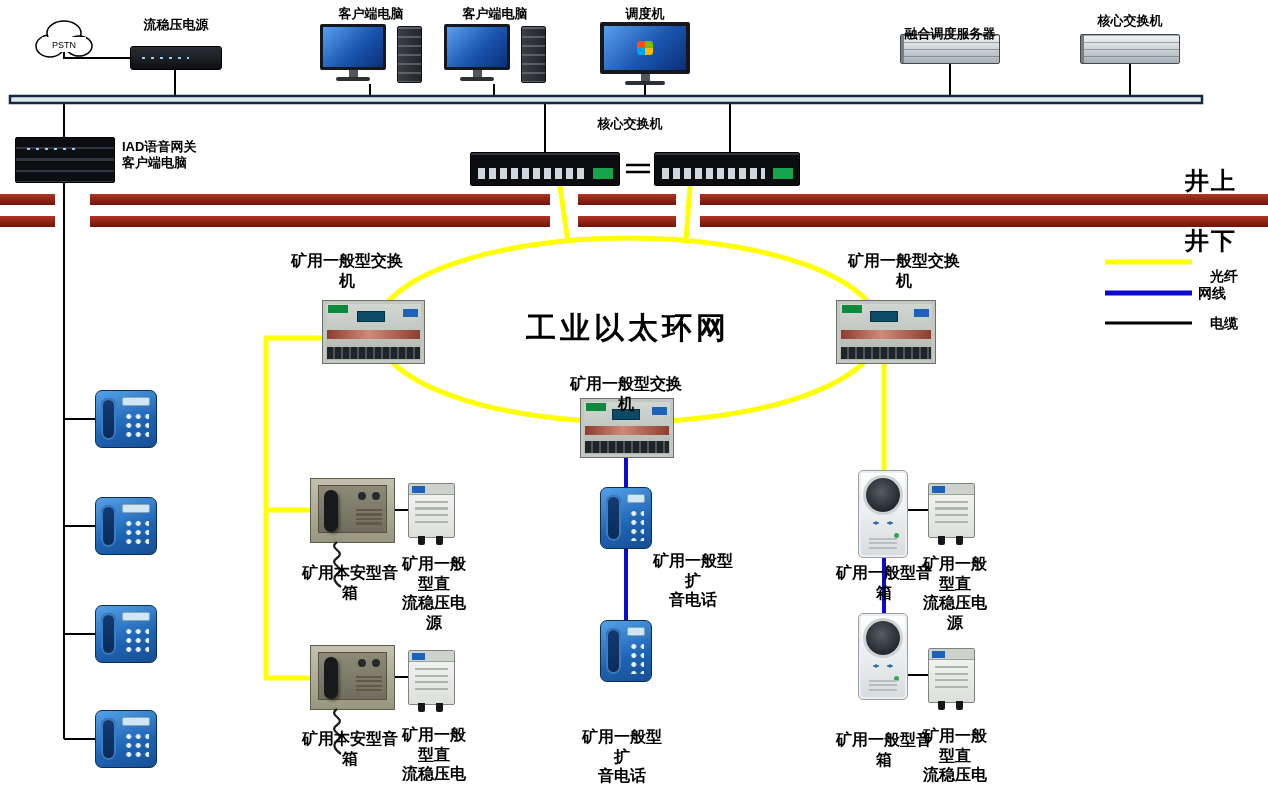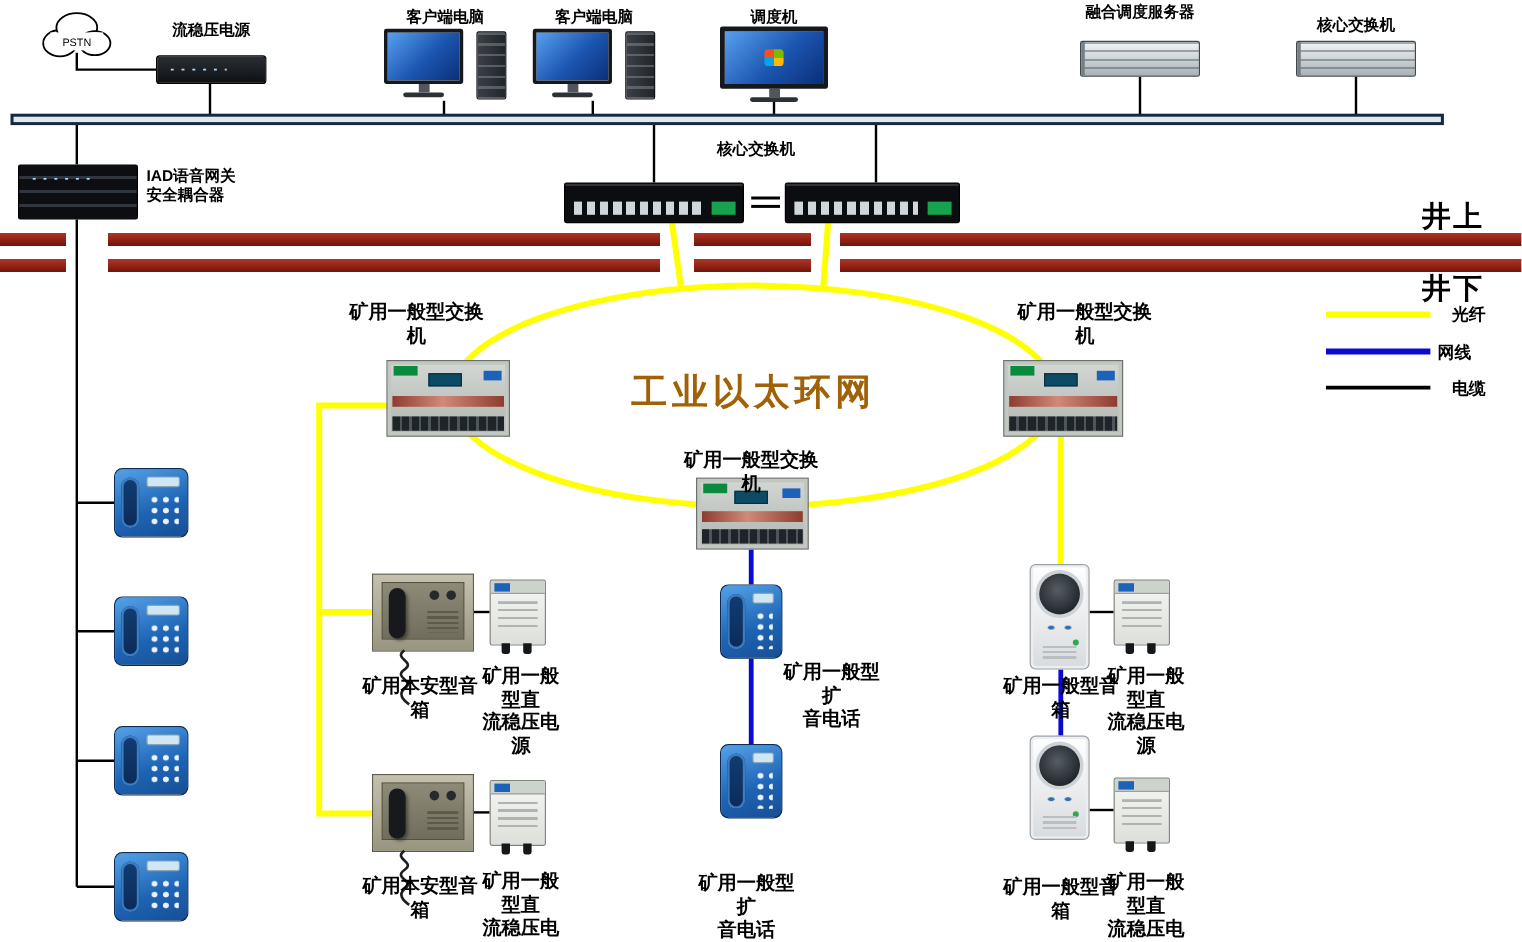--- a/index.html
+++ b/index.html
@@ -4,21 +4,21 @@
 <style>
   *{margin:0;padding:0;box-sizing:border-box}
   html,body{background:#fff}
   body{font-family:"Liberation Sans","DejaVu Sans",sans-serif}
   .canvas{position:relative;width:1268px;height:785px;background:#fff;overflow:hidden}
   .wires{position:absolute;left:0;top:0}
   .dev{position:absolute}
   .lbl{position:absolute;font-weight:bold;font-size:16px;color:#000;text-align:center;white-space:pre-line;line-height:1.22}
   .lbl.top{font-size:13px}
   .lbl.zone{font-size:24px;letter-spacing:2px;font-family:"Liberation Serif","DejaVu Serif",serif}
-  .lbl.ringtitle{font-size:30px;letter-spacing:4px;color:#a16207}
+  .lbl.ringtitle{font-size:30px;letter-spacing:4px;color:#000000}
   .lbl.legend{font-size:14px;text-align:left}
   .lbl.leftalign{text-align:left}
 
   
   .pcgroup{width:102px;height:62px}
   .mon{position:absolute;left:0;top:0;width:66px}
   .mon .screen{height:46px;background:linear-gradient(135deg,#58a0ef 0%,#1b55b0 55%,#0a2f78 100%);border:3px solid #15181c;border-radius:2px;position:relative}
   .mon .stand{width:9px;height:7px;background:#50565c;margin:0 auto}
   .mon .base{width:34px;height:4px;background:#2c3136;margin:0 auto;border-radius:2px}
   .tower{position:absolute;right:0;top:2px;width:25px;height:57px;border:1px solid #101316;border-radius:2px;background-image:repeating-linear-gradient(180deg,rgba(130,140,150,.5) 0 2px,transparent 2px 9px),linear-gradient(90deg,#3c4046,#22252a)}
@@ -136,21 +136,21 @@
       <path d="M626,458 V487"></path>
       <path d="M626,549 V620"></path>
       <path d="M884,558 V613"></path>
     </g>
 
     <path d="M1105,262 H1192" stroke="#ffff00" stroke-width="5"></path>
     <path d="M1105,293 H1192" stroke="#0b0bcf" stroke-width="5"></path>
     <path d="M1105,323 H1192" stroke="#000" stroke-width="3"></path>
   </svg>
 
-  <div class="dev" style="left:26px;top:6px;width:76px;height:48px">
+  <div class="dev" style="left:26px;top:16px;width:76px;height:48px">
     <svg width="76" height="48" viewBox="0 0 76 48">
       <g fill="#fff" stroke="#000" stroke-width="1.5">
         <ellipse cx="24" cy="30" rx="14" ry="11"></ellipse>
         <ellipse cx="38" cy="17" rx="17" ry="12"></ellipse>
         <ellipse cx="53" cy="30" rx="13" ry="10"></ellipse>
       </g>
       <rect x="16" y="21" width="44" height="15" fill="#fff"></rect>
       <text x="38" y="32" font-size="9" text-anchor="middle" fill="#000">PSTN</text>
     </svg>
   </div>
@@ -317,36 +317,36 @@
     <div class="logo"></div>
     <div class="txt"></div>
     <div class="stub" style="left:9px"></div>
     <div class="stub" style="left:27px"></div>
   </div>
 
   <div class="lbl top" style="left:128px;top:17px;width:96px">流稳压电源</div>
   <div class="lbl top" style="left:320px;top:6px;width:102px">客户端电脑</div>
   <div class="lbl top" style="left:444px;top:6px;width:102px">客户端电脑</div>
   <div class="lbl top" style="left:600px;top:6px;width:90px">调度机</div>
-  <div class="lbl top" style="left:893px;top:2px;width:114px">融合调度服务器</div>
+  <div class="lbl top" style="left:893px;top:26px;width:114px">融合调度服务器</div>
   <div class="lbl top" style="left:1072px;top:13px;width:116px">核心交换机</div>
   <div class="lbl top" style="left:573px;top:116px;width:114px">核心交换机</div>
   <div class="lbl top leftalign" style="left:122px;top:139px;width:110px">IAD语音网关
-安全耦合器</div>
+客户端电脑</div>
 
   <div class="lbl zone" style="left:1176px;top:167px;width:70px">井上</div>
   <div class="lbl zone" style="left:1176px;top:227px;width:70px">井下</div>
 
   <div class="lbl ringtitle" style="left:516px;top:310px;width:224px">工业以太环网</div>
 
   <div class="lbl" style="left:291px;top:251px;width:112px">矿用一般型交换机</div>
   <div class="lbl" style="left:848px;top:251px;width:112px">矿用一般型交换机</div>
   <div class="lbl" style="left:570px;top:374px;width:112px">矿用一般型交换机</div>
 
-  <div class="lbl legend" style="left:1210px;top:254px;width:52px">光纤</div>
+  <div class="lbl legend" style="left:1210px;top:268px;width:52px">光纤</div>
   <div class="lbl legend" style="left:1198px;top:285px;width:52px">网线</div>
   <div class="lbl legend" style="left:1210px;top:315px;width:52px">电缆</div>
 
   <div class="lbl" style="left:297px;top:563px;width:106px">矿用本安型音箱</div>
   <div class="lbl" style="left:397px;top:554px;width:74px">矿用一般型直
 流稳压电源</div>
   <div class="lbl" style="left:297px;top:729px;width:106px">矿用本安型音箱</div>
   <div class="lbl" style="left:397px;top:725px;width:74px">矿用一般型直
 流稳压电源</div>
 

